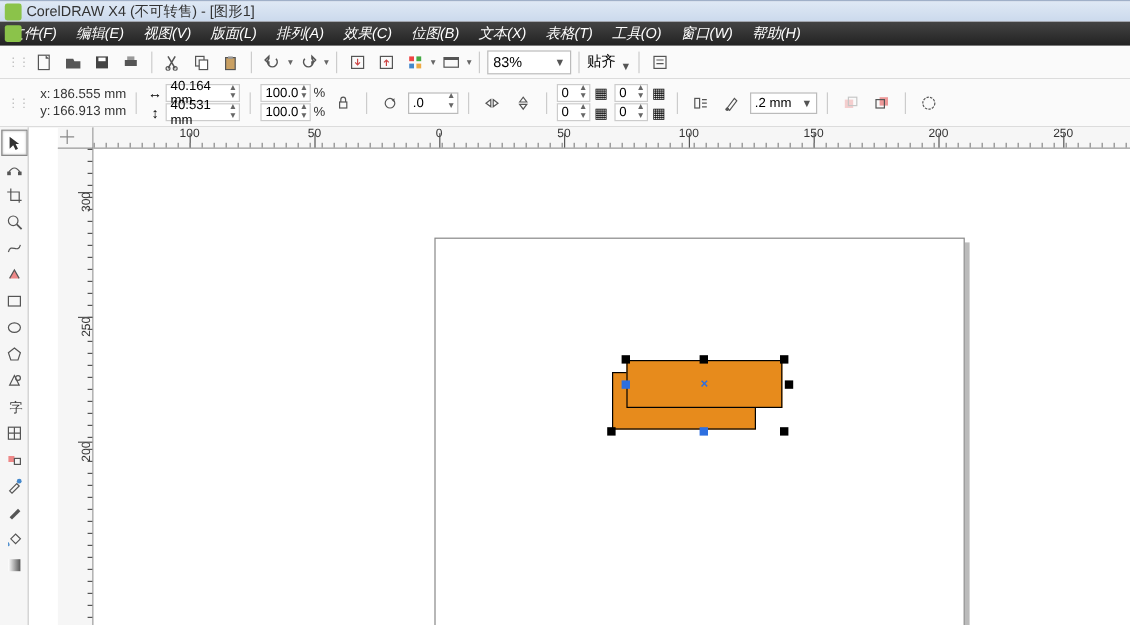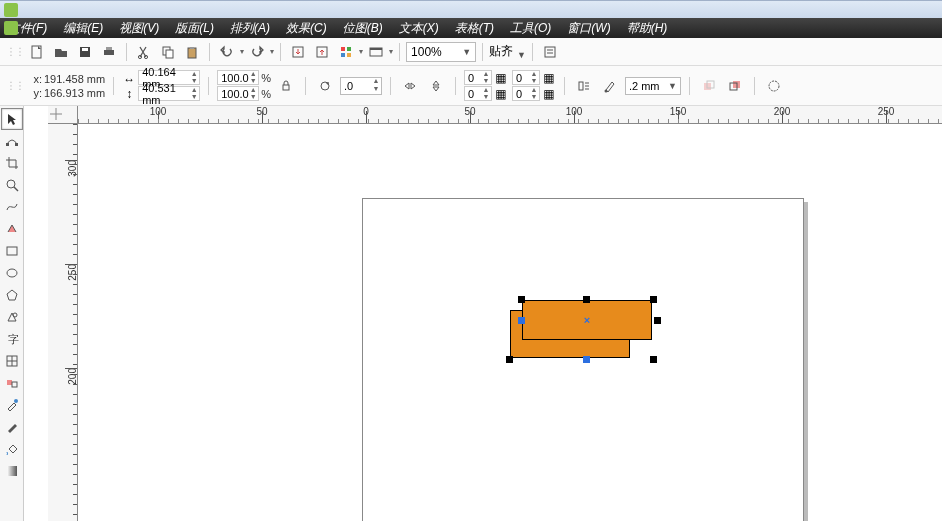--- a/index.html
+++ b/index.html
@@ -55,20 +55,21 @@
 .tool.sel{ border:1px solid #888; background:#fff; box-shadow: inset 0 0 2px #aaa;}
 svg{display:block;}
 .ruler-off{margin-left:24px;}
 .drag-handle{color:#bbb;font-size:10px;cursor:move;letter-spacing:-1px;}
 </style>
 </head>
 <body>
 
 <div class="title-bar">
   <div class="logo"></div>
+  <span>CorelDRAW X4 (不可转售) - [图形1]</span>
 </div>
 
 <div class="menu-bar" style="position:relative;">
   <div class="mlogo"></div>
   <span>文件(F)</span>
   <span>编辑(E)</span>
   <span>视图(V)</span>
   <span>版面(L)</span>
   <span>排列(A)</span>
   <span>效果(C)</span>
@@ -162,21 +163,21 @@
   <span style="font-size:8px;color:#666">▾</span>
   <div class="tb-btn">
       <svg width="14" height="14">
         <rect x="1" y="3" width="12" height="8" fill="none" stroke="#555"></rect>
         <rect x="1" y="3" width="12" height="2" fill="#555"></rect>
       </svg>
     </div>
   <span style="font-size:8px;color:#666">▾</span>
   <div class="tb-sep-v"></div>
   <div class="zoom-box">
-      <span>100%</span>
+      <span>83%</span>
       <span class="dd">▼</span>
     </div>
   <div class="tb-sep-v"></div>
   <div class="snap-box">
     <span>贴齐</span>
     <span style="font-size:9px;color:#555">▼</span>
   </div>
   <div class="tb-sep-v"></div>
   <div class="tb-btn">
       <svg width="14" height="14">
@@ -185,21 +186,21 @@
         <line x1="4" y1="8" x2="10" y2="8" stroke="#555"></line>
       </svg>
     </div>
 </div>
 
 <div class="prop-bar">
   <span class="drag-handle">⋮⋮</span>
   <div class="coord">
     <div class="coord-row">
         <span class="lbl">x:</span>
-        <span>191.458 mm</span>
+        <span>186.555 mm</span>
       </div>
     <div class="coord-row">
         <span class="lbl">y:</span>
         <span>166.913 mm</span>
       </div>
   </div>
   <div class="tb-sep-v"></div>
   <div class="size-box">
     <div class="size-row">
         <span class="ic">↔</span>

